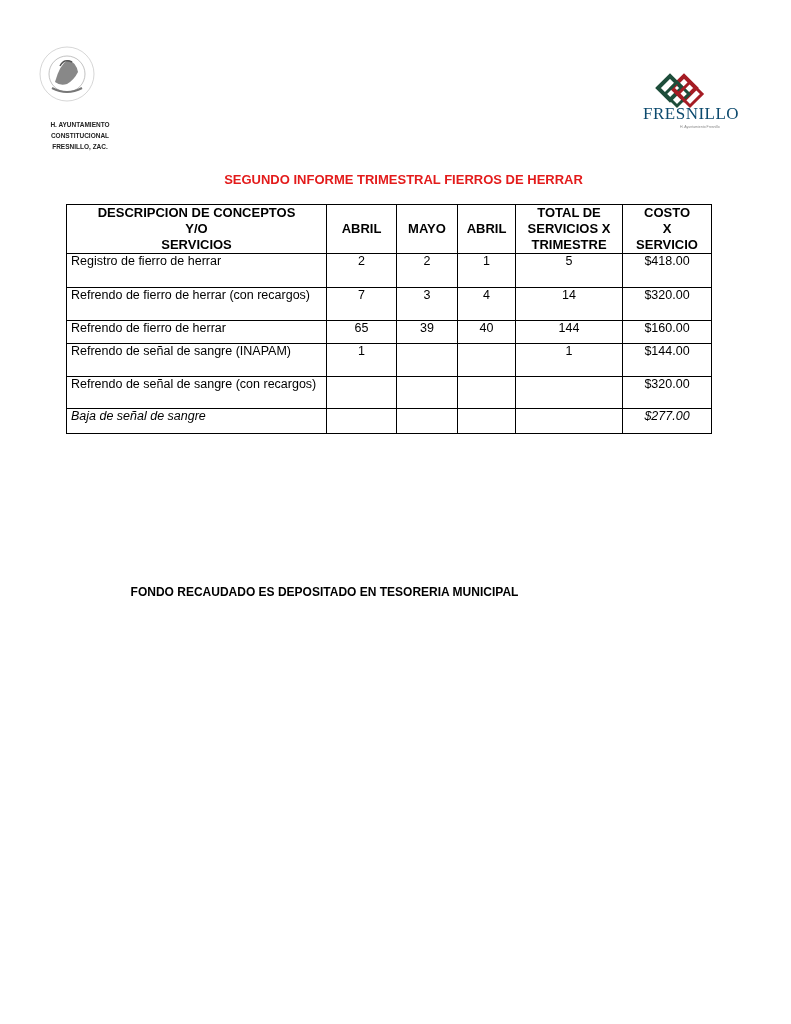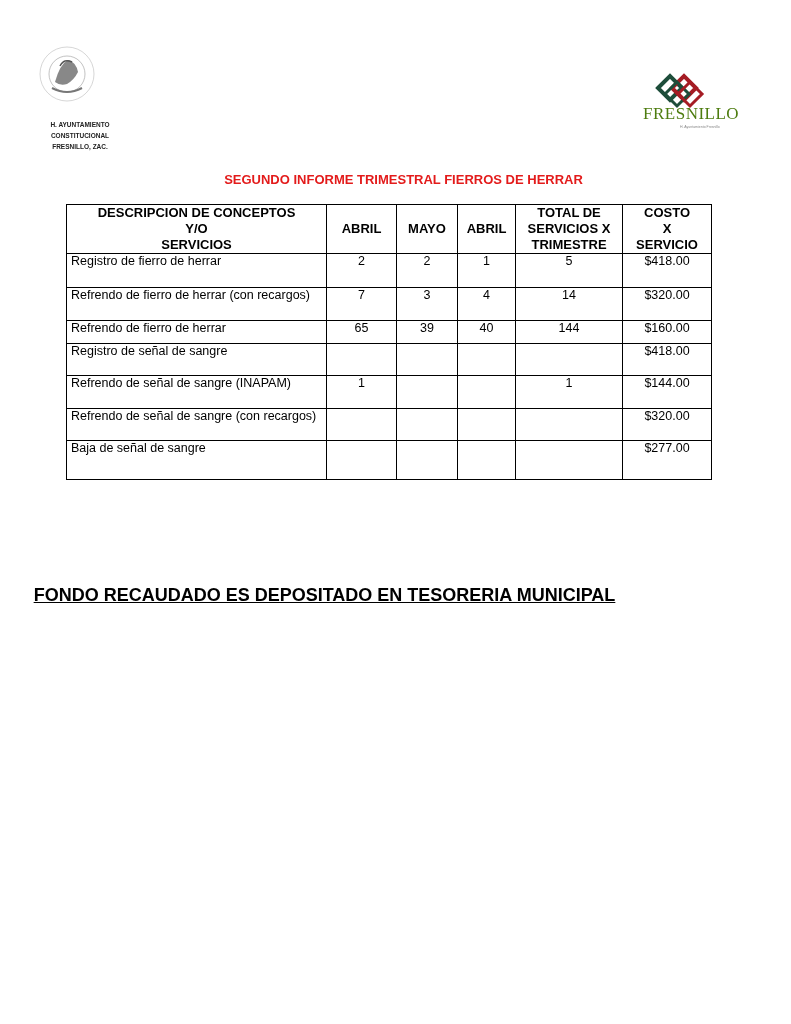--- a/index.html
+++ b/index.html
@@ -1,29 +1,29 @@
 <!DOCTYPE html>
 <html><head>
   <meta charset="utf-8">
   <style>
     html, body { margin: 0; padding: 0; background: #ffffff; }
     body { width: 791px; height: 1024px; position: relative; overflow: hidden; font-family: "Liberation Sans", sans-serif; color: #000; }
     .seal { position: absolute; left: 38px; top: 44px; width: 58px; height: 68px; }
     .org { position: absolute; left: 30px; top: 119px; width: 100px; text-align: center; font-size: 6.5px; font-weight: bold; line-height: 11px; color: #222; }
     .logo { position: absolute; left: 632px; top: 66px; width: 110px; height: 68px; }
-    .logo-word { position: absolute; left: 643px; top: 104px; font-family: "Liberation Serif", serif; font-size: 17px; color: #4d7c0f; letter-spacing: 0.5px; }
+    .logo-word { position: absolute; left: 643px; top: 104px; font-family: "Liberation Serif", serif; font-size: 17px; color: #0c4a6e; letter-spacing: 0.5px; }
     .logo-tag { position: absolute; left: 680px; top: 125px; font-size: 3.5px; color: #888; }
     .title { position: absolute; left: 0; width: 791px; top: 172px; text-align: center; font-size: 13px; font-weight: bold; color: #e31b1b; padding-left: 8px; }
     table { position: absolute; left: 66px; top: 204px; border-collapse: collapse; font-size: 12.5px; }
     td, th { border: 1.5px solid #000; padding: 0 4px; vertical-align: top; line-height: 15px; }
     th { font-weight: bold; text-align: center; vertical-align: bottom; font-size: 13px; line-height: 16px; padding-bottom: 0; }
     th.vmid { vertical-align: middle; }
     td.num { text-align: center; }
     td.desc { text-align: left; }
-    .footer { position: absolute; left: 0; width: 649px; top: 585px; text-align: center; font-size: 18px; font-weight: bold; text-decoration: underline; }
+    .footer { position: absolute; left: 0; width: 649px; top: 585px; text-align: center; font-size: 12px; font-weight: bold; }
   </style>
 </head>
 <body>
 
 <svg class="seal" viewBox="0 0 58 68">
   <circle cx="29" cy="30" r="27" fill="none" stroke="#bbb" stroke-width="0.6"></circle>
   <circle cx="29" cy="30" r="18" fill="none" stroke="#999" stroke-width="0.6"></circle>
   <path d="M17 38 Q22 20 30 16 Q38 18 40 28 Q36 36 29 40 Q22 42 17 38 Z" fill="#888"></path>
   <path d="M14 44 Q29 52 44 44" fill="none" stroke="#777" stroke-width="2"></path>
   <path d="M22 22 Q26 14 34 18" fill="none" stroke="#555" stroke-width="1.5"></path>
@@ -96,45 +96,37 @@
         <td class="num">$320.00</td>
       </tr>
       <tr style="height: 23px;">
         <td class="desc">Refrendo de fierro de herrar</td>
         <td class="num">65</td>
         <td class="num">39</td>
         <td class="num">40</td>
         <td class="num">144</td>
         <td class="num">$160.00</td>
       </tr>
-      <tr style="height: 32px;">
-        <td class="desc">Registro de señal de sangre</td>
-        <td class="num"></td>
-        <td class="num"></td>
-        <td class="num"></td>
-        <td class="num"></td>
-        <td class="num">$418.00</td>
-      </tr>
       <tr style="height: 33px;">
         <td class="desc">Refrendo de señal de sangre (INAPAM)</td>
         <td class="num">1</td>
         <td class="num"></td>
         <td class="num"></td>
         <td class="num">1</td>
         <td class="num">$144.00</td>
       </tr>
       <tr style="height: 32px;">
         <td class="desc">Refrendo de señal de sangre (con recargos)</td>
         <td class="num"></td>
         <td class="num"></td>
         <td class="num"></td>
         <td class="num"></td>
         <td class="num">$320.00</td>
       </tr>
-      <tr style="height: 39px;">
+      <tr style="height: 25px; font-style: italic;">
         <td class="desc">Baja de señal de sangre</td>
         <td class="num"></td>
         <td class="num"></td>
         <td class="num"></td>
         <td class="num"></td>
         <td class="num">$277.00</td>
       </tr>
     </tbody>
 </table>
 

